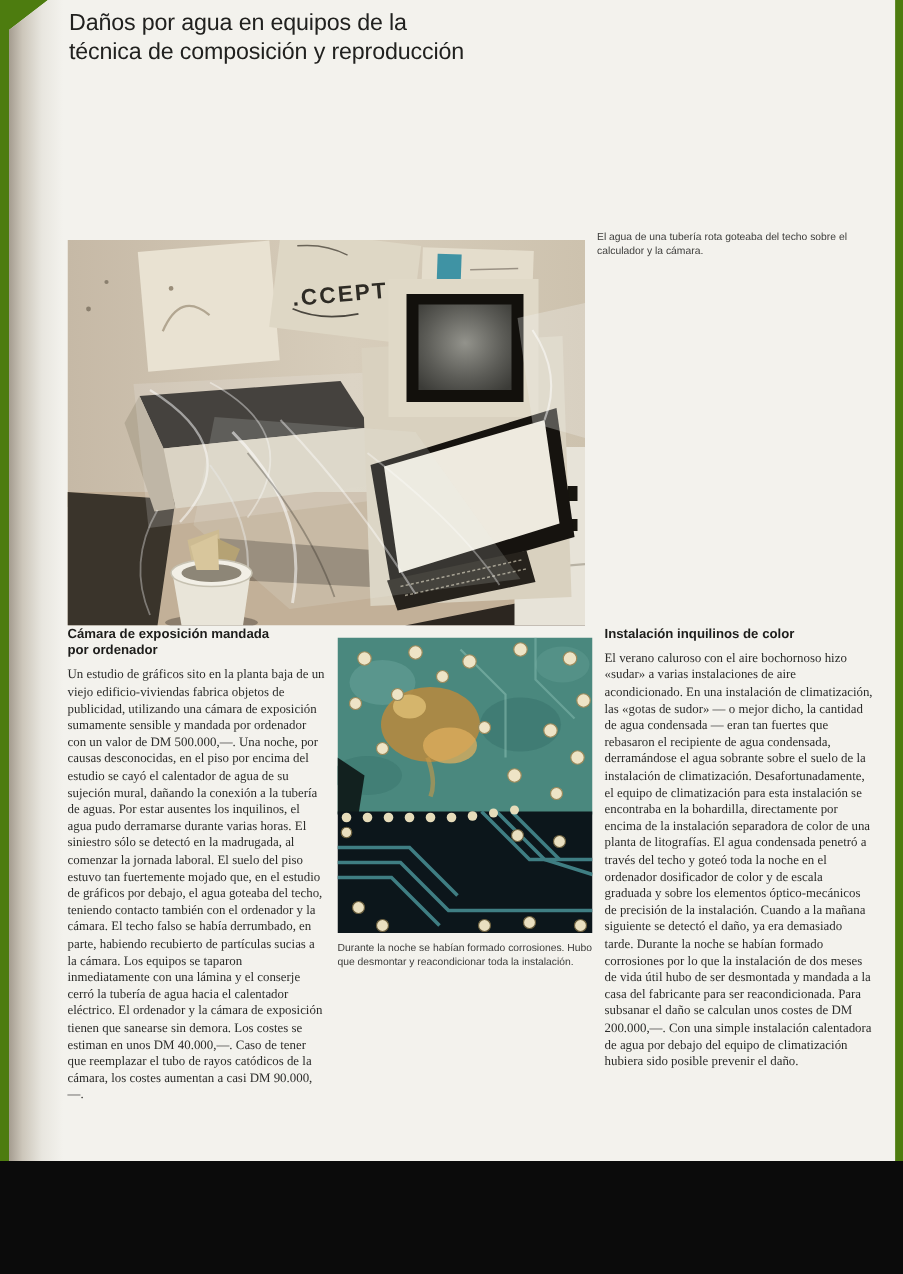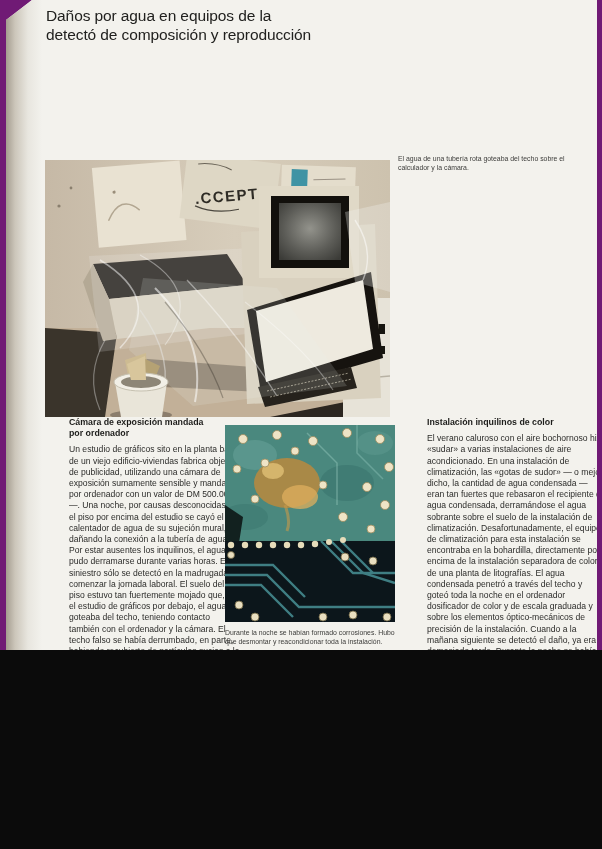--- a/index.html
+++ b/index.html
@@ -1,46 +1,46 @@
 <!DOCTYPE html>
 <html lang="es"><head>
 <meta charset="utf-8">
 <style>
   html,body{margin:0;padding:0;background:#0b0b0b;}
-  .stage{position:relative;width:602px;height:650px;background:#701a75;overflow:hidden;
+  .stage{position:relative;width:602px;height:774px;background:#4d7c0f;overflow:hidden;
          font-family:"Liberation Sans",sans-serif;}
   .page{position:absolute;left:6px;top:0;width:591px;height:831px;background:#f3f2ed;
         clip-path:polygon(26px 0,100% 0,100% 100%,0 100%,0 20px);}
   .spine{position:absolute;left:0;top:0;width:36px;height:100%;
          background:linear-gradient(90deg,#a49c8f 0,#ccc6ba 9px,#e8e6df 22px,#f3f2ed 36px);}
   .title{position:absolute;left:40px;top:6px;margin:0;font-size:15.5px;line-height:19px;
          font-weight:400;color:#21211f;letter-spacing:-0.1px;}
   .photo{position:absolute;left:39px;top:160px;width:345px;height:257px;}
   .photo svg,.circuit svg{display:block;width:100%;height:100%;}
   .caption{position:absolute;font-size:6.9px;line-height:8.7px;color:#3c3c3a;margin:0;}
   .photo-caption{left:392px;top:155px;width:182px;}
   .circuit{position:absolute;left:219px;top:425px;width:170px;height:197px;}
   .circuit-caption{left:219px;top:629px;width:176px;}
-  .col{position:absolute;top:417px;color:#2c2c2a;font-size:8.6px;line-height:11.2px;margin-left:24px;}
+  .col{position:absolute;top:417px;color:#2c2c2a;font-size:8.6px;line-height:11.2px;}
   .col h2{font-size:8.8px;line-height:11.2px;margin:0 0 5px 0;font-weight:700;color:#1d1d1b;}
-  .col p{margin:0;hyphens:auto;-webkit-hyphens:auto;}
+  .col p{margin:0;hyphens:auto;font-family:Liberation Serif, serif;-webkit-hyphens:auto;}
   .col-left{left:39px;width:173px;}
   .col-left h2{max-width:150px;}
   .col-right{left:397px;width:179px;}
   .footer{position:absolute;left:39px;top:799px;font-size:6.6px;color:#4b4b47;letter-spacing:.2px;}
   .pagenum{position:absolute;left:558px;top:790px;font-size:10px;color:#2c2c2a;text-align:center;}
 </style>
 </head>
 <body>
 
 <div class="stage">
   <div class="page">
     <div class="spine"></div>
 
-    <h1 class="title"><span>Daños por agua en equipos de la</span><br><span>detectó de composición y reproducción</span></h1>
+    <h1 class="title"><span>Daños por agua en equipos de la</span><br><span>técnica de composición y reproducción</span></h1>
 
     <div class="photo">
       <svg viewBox="0 0 345 257" preserveAspectRatio="none">
         <defs>
           <linearGradient id="wg" x1="0" y1="0" x2="1" y2="0">
             <stop offset="0" stop-color="#c6b9a6"></stop>
               <stop offset="0.55" stop-color="#d7cdbb"></stop>
               <stop offset="1" stop-color="#cdc2ae"></stop>
           </linearGradient>
           <radialGradient id="screenGlow" cx="0.5" cy="0.45" r="0.7">

